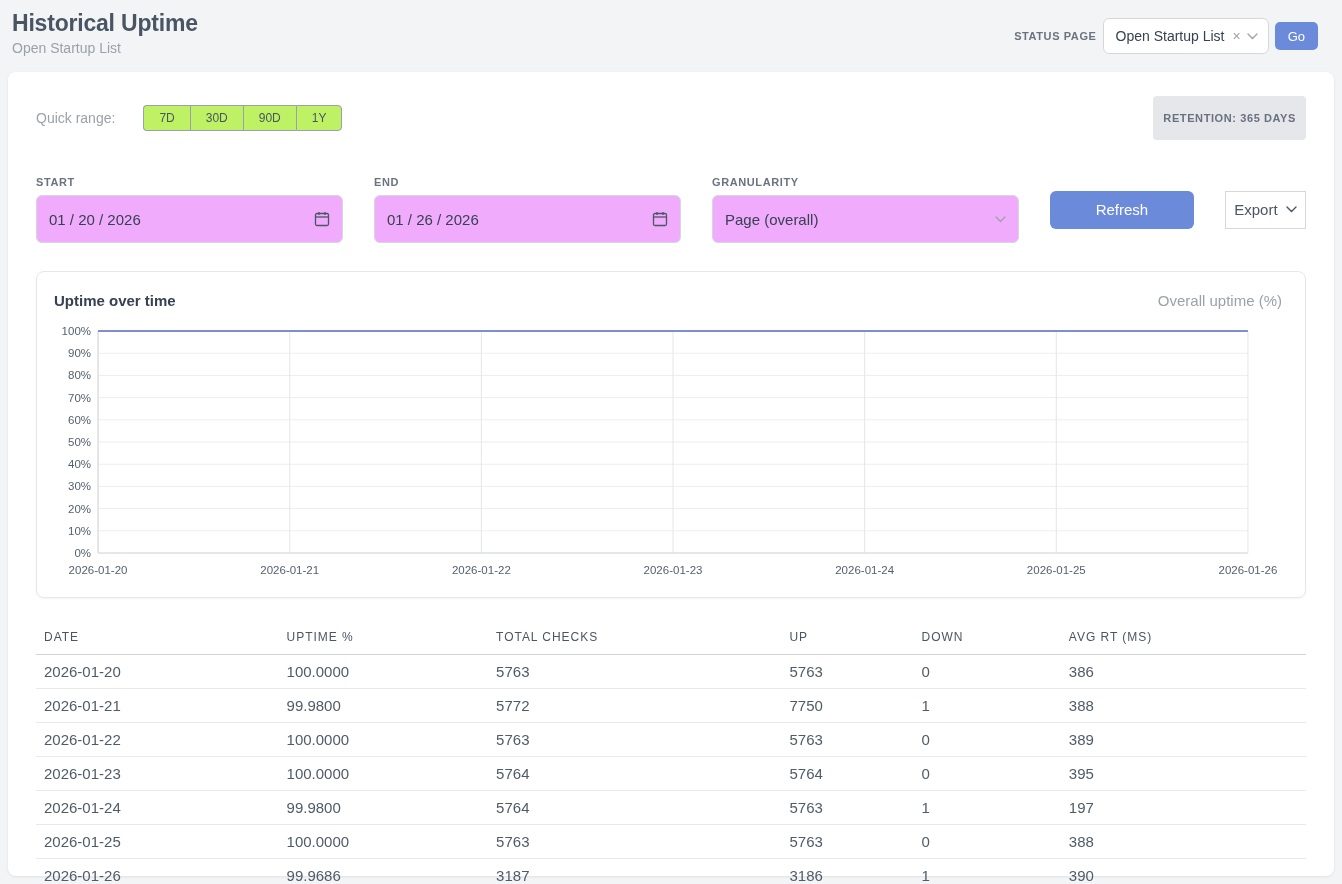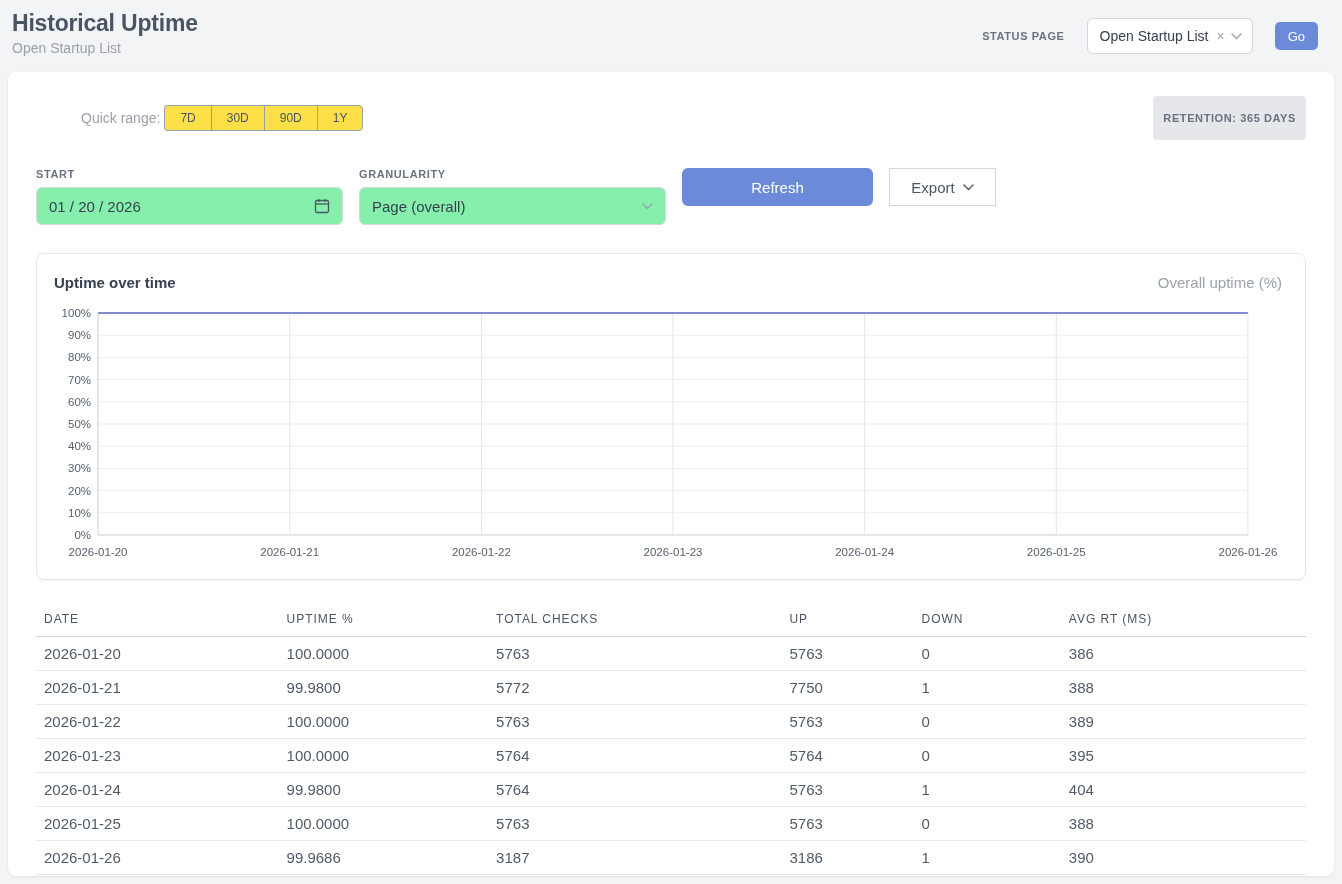--- a/index.html
+++ b/index.html
@@ -11,21 +11,21 @@
     overflow: hidden;
   }
 
   
   .topbar {
     display: flex; justify-content: space-between; align-items: flex-start;
     padding: 10px 24px 0 12px; height: 64px;
   }
   .page-title { font-size: 23px; font-weight: 700; color: #4a5564; letter-spacing: -0.2px; }
   .page-subtitle { font-size: 14px; color: #9ba1ab; margin-top: 3px; }
-  .topbar-right { display: flex; align-items: center; gap: 22px; margin-top: 8px; }
+  .topbar-right { display: flex; align-items: center; gap: 6px; margin-top: 8px; }
   .sp-label { font-size: 11px; font-weight: 600; letter-spacing: 0.6px; color: #6b7280; text-transform: uppercase; }
   .sp-select {
     display: flex; align-items: center; gap: 8px;
     height: 36px; min-width: 162px; padding: 0 10px 0 12px;
     background: #fff; border: 1px solid #d4d8dd; border-radius: 6px;
     font-size: 14px; color: #374151; cursor: pointer;
   }
   .sp-select .clear { color: #9ca3af; font-size: 14px; line-height: 1; cursor: pointer; }
   .chev { color: #9ca3af; display: inline-flex; }
   .go-btn {
@@ -34,43 +34,43 @@
   }
 
   
   .main-card {
     margin: 8px; background: #fff; border-radius: 8px;
     box-shadow: 0 1px 3px rgba(0,0,0,0.08);
     padding: 24px 28px 18px 28px; height: 804px;
   }
 
   .range-row { display: flex; align-items: center; justify-content: space-between; }
-  .range-left { display: flex; align-items: center; gap: 4px; margin-left: 45px; }
+  .range-left { display: flex; align-items: center; gap: 28px; }
   .range-label { font-size: 14px; color: #9ba1ab; }
   .seg { display: flex; }
   .seg button {
-    height: 26px; padding: 0 15px; background: #fde047; cursor: pointer;
+    height: 26px; padding: 0 15px; background: #bef264; cursor: pointer;
     border: 1px solid #99a1ac; border-right: none;
     font-size: 12px; font-family: inherit; color: #4a5563;
   }
   .seg button:first-child { border-radius: 4px 0 0 4px; }
   .seg button:last-child { border-right: 1px solid #99a1ac; border-radius: 0 4px 4px 0; }
   .retention-badge {
     background: #e5e7ea; color: #697080; font-size: 11px; font-weight: 700;
     letter-spacing: 0.6px; padding: 16px 10px; border-radius: 4px;
   }
 
   
-  .controls-row { display: flex; align-items: flex-start; gap: 16px; margin-top: 28px; }
+  .controls-row { display: flex; align-items: center; gap: 31px; margin-top: 36px; }
   .field { display: flex; flex-direction: column; gap: 7px; }
   .field-label { font-size: 11px; font-weight: 600; letter-spacing: 0.6px; color: #6b7280; text-transform: uppercase; }
   .input-box {
     display: flex; align-items: center; justify-content: space-between;
-    width: 307px; height: 38px; padding: 0 12px;
-    border: 1px solid #d4d8dd; border-radius: 6px; background: #86efac;
+    width: 307px; height: 48px; padding: 0 12px;
+    border: 1px solid #d4d8dd; border-radius: 6px; background: #f0abfc;
     font-size: 15px; color: #374151; cursor: text;
   }
   .icon-btn { display: inline-flex; color: #4b5563; cursor: pointer; background: none; border: none; }
   .select-box { cursor: pointer; }
   .refresh-btn {
     width: 191px; height: 38px; border: none; border-radius: 6px;
     background: #6b8ada; color: #fff; font-size: 15px; font-family: inherit; cursor: pointer;
   }
   .export-btn {
     width: 107px; height: 38px; border: 1px solid #d4d8dd; border-radius: 0;
@@ -150,20 +150,34 @@
           <svg width="16" height="16" viewBox="0 0 16 16" fill="none" stroke="currentColor" stroke-width="1.3">
             <rect x="1.5" y="2.5" width="13" height="12" rx="1.5"></rect>
               <line x1="1.5" y1="6" x2="14.5" y2="6"></line>
               <line x1="5" y1="1" x2="5" y2="4"></line>
               <line x1="11" y1="1" x2="11" y2="4"></line>
           </svg>
         </span>
       </div>
     </div>
 
+    <div class="field">
+      <span class="field-label">END</span>
+      <div class="input-box">
+        <span>01 / 26 / 2026</span>
+        <span class="icon-btn">
+          <svg width="16" height="16" viewBox="0 0 16 16" fill="none" stroke="currentColor" stroke-width="1.3">
+            <rect x="1.5" y="2.5" width="13" height="12" rx="1.5"></rect>
+              <line x1="1.5" y1="6" x2="14.5" y2="6"></line>
+              <line x1="5" y1="1" x2="5" y2="4"></line>
+              <line x1="11" y1="1" x2="11" y2="4"></line>
+          </svg>
+        </span>
+      </div>
+    </div>
 
     <div class="field">
       <span class="field-label">GRANULARITY</span>
       <div class="input-box select-box">
         <span>Page (overall)</span>
         <span class="chev">
           <svg width="11" height="7" viewBox="0 0 11 7">
               <path d="M1 1l4.5 4.5L10 1" stroke="currentColor" stroke-width="1.4" fill="none" stroke-linecap="round"></path>
             </svg>
         </span>
@@ -281,21 +295,21 @@
           <td>5764</td>
           <td>0</td>
           <td>395</td>
         </tr>
         <tr>
           <td>2026-01-24</td>
           <td>99.9800</td>
           <td>5764</td>
           <td>5763</td>
           <td>1</td>
-          <td>404</td>
+          <td>197</td>
         </tr>
         <tr>
           <td>2026-01-25</td>
           <td>100.0000</td>
           <td>5763</td>
           <td>5763</td>
           <td>0</td>
           <td>388</td>
         </tr>
         <tr>

